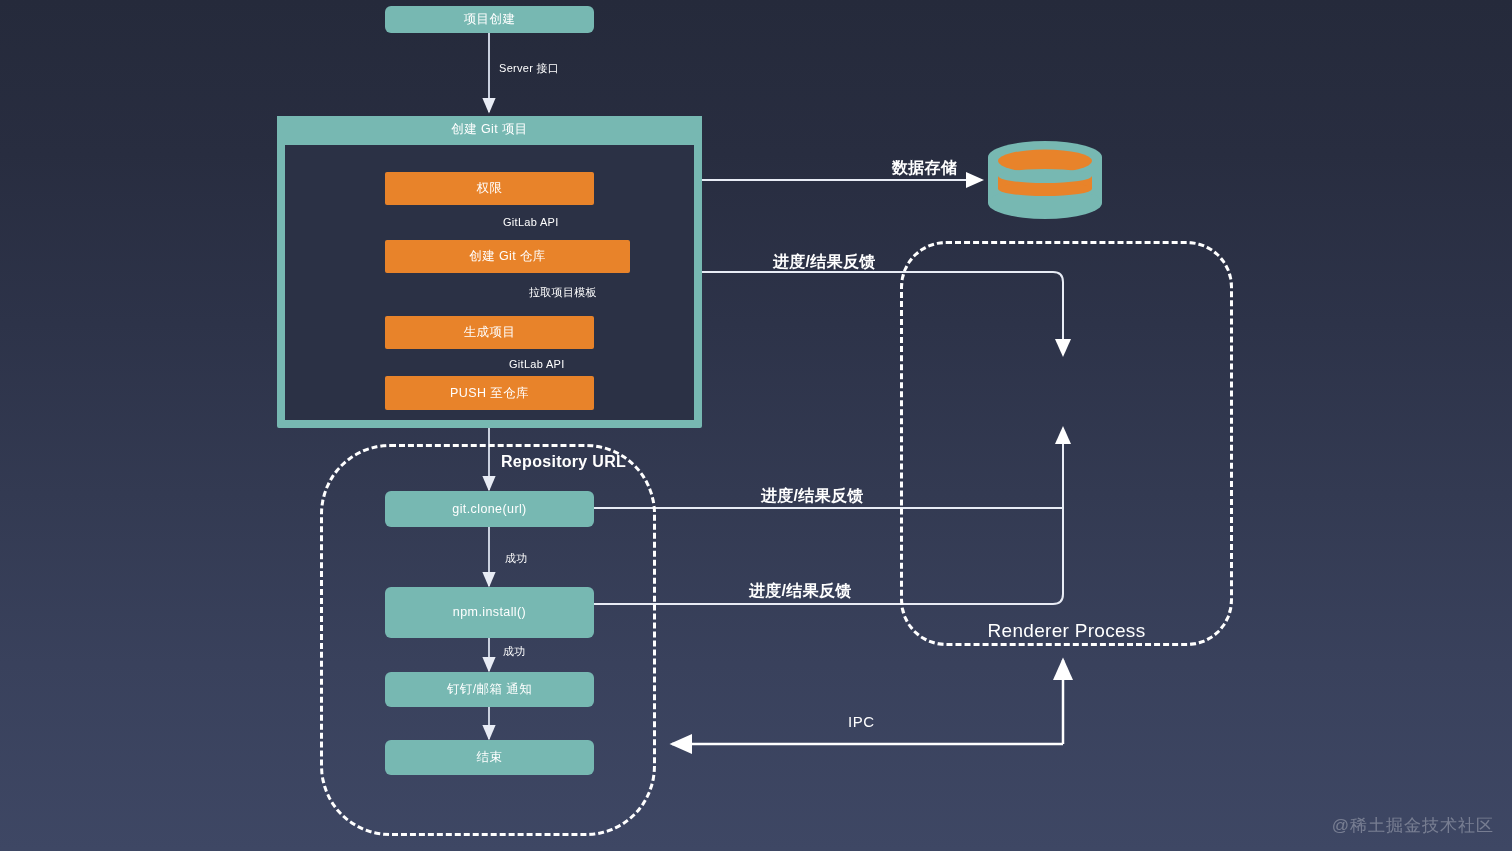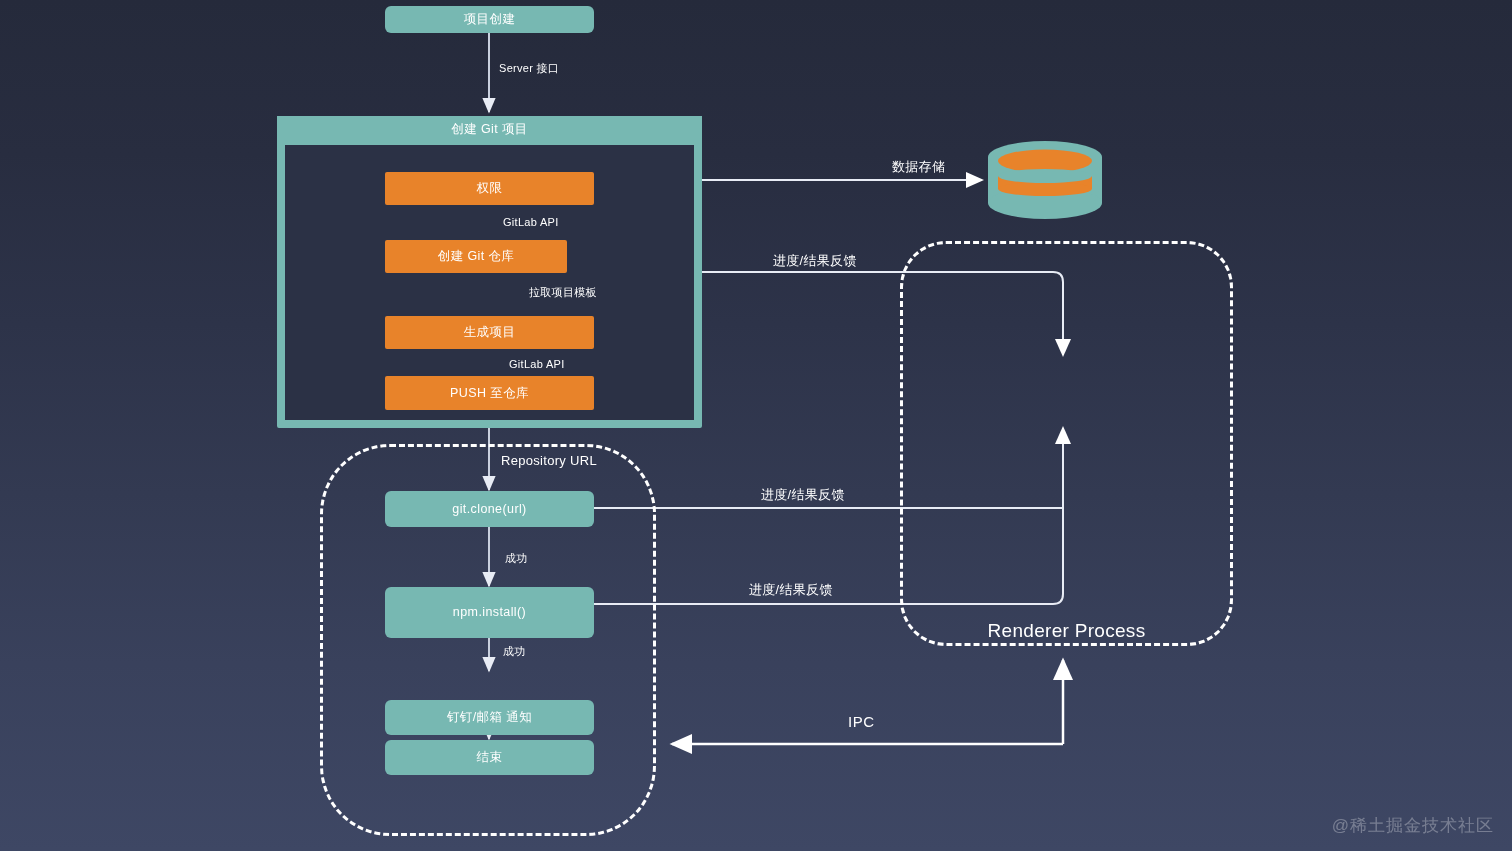--- a/index.html
+++ b/index.html
@@ -97,21 +97,21 @@
 
   
   .elabel {
     position: absolute;
     color: #ffffff;
     font-size: 11px;
     letter-spacing: .3px;
     white-space: nowrap;
     user-select: none;
   }
-  .elabel.bold { font-weight: normal; font-size: 13px; }
+  .elabel.bold { font-weight: bold; font-size: 16px; }
   .elabel.big  { font-size: 15px; font-weight: normal; letter-spacing: .5px; }
 
   
   .watermark {
     position: absolute;
     right: 18px;
     bottom: 14px;
     color: rgba(255,255,255,0.30);
     font-size: 17px;
     letter-spacing: 1px;
@@ -192,31 +192,31 @@
 
   <div class="proc proc-main" style="left:320px; top:444px; width:336px; height:392px;"></div>
 
   <div class="proc proc-render" style="left:900px; top:241px; width:333px; height:405px;"></div>
   <div class="proc-label" style="left:900px; top:620px; width:333px;">Renderer Process</div>
 
   <div class="node teal" style="left:385px; top:6px; width:209px; height:27px;">项目创建</div>
 
   <div class="node orange" style="left:385px; top:172px; width:209px; height:33px;">权限</div>
 
-  <div class="node orange" style="left:385px; top:240px; width:182px; height:33px;">创建 Git 仓库</div>
+  <div class="node orange" style="left:385px; top:240px; width:245px; height:33px;">创建 Git 仓库</div>
 
   <div class="node orange" style="left:385px; top:316px; width:209px; height:33px;">生成项目</div>
 
   <div class="node orange" style="left:385px; top:376px; width:209px; height:34px;">PUSH 至仓库</div>
 
   <div class="node teal" style="left:385px; top:491px; width:209px; height:36px;">git.clone(url)</div>
 
   <div class="node teal" style="left:385px; top:587px; width:209px; height:51px;">npm.install()</div>
 
-  <div class="node teal" style="left:385px; top:672px; width:209px; height:35px;margin-top:28px;">钉钉/邮箱 通知</div>
+  <div class="node teal" style="left:385px; top:672px; width:209px; height:35px;">钉钉/邮箱 通知</div>
 
   <div class="node teal" style="left:385px; top:740px; width:209px; height:35px;">结束</div>
 
 
   <div class="elabel" style="left:499px; top:61px;">Server 接口</div>
 
   <div class="elabel" style="left:503px; top:216px;">GitLab API</div>
 
   <div class="elabel" style="left:529px; top:285px;">拉取项目模板</div>
 

